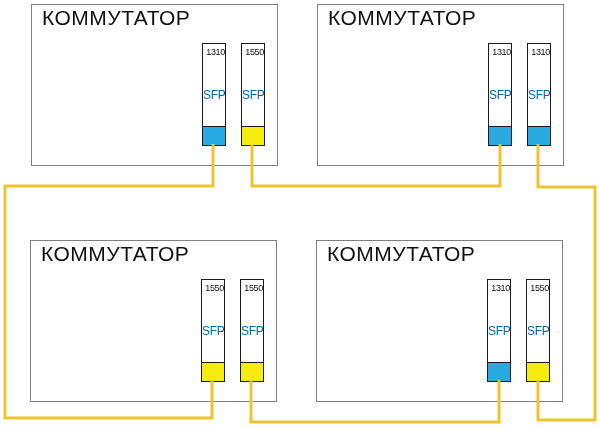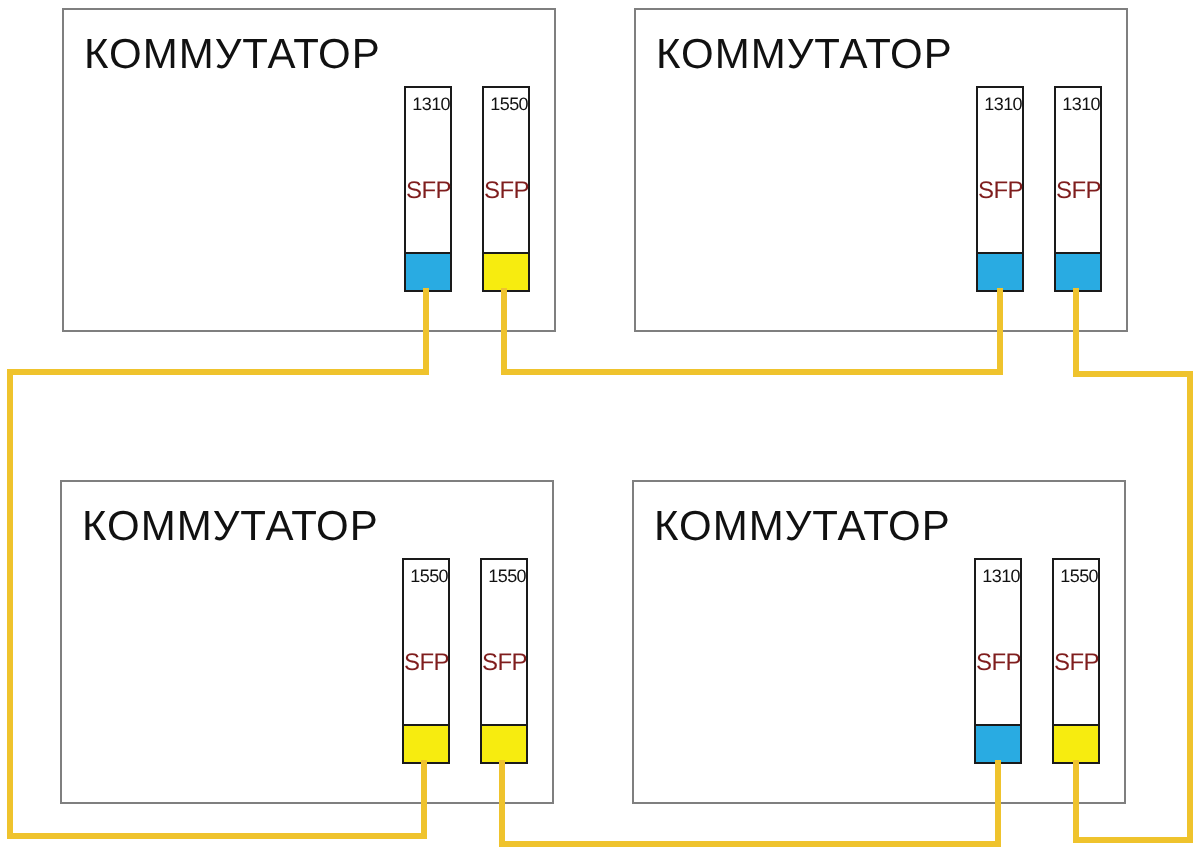--- a/index.html
+++ b/index.html
@@ -21,21 +21,21 @@
     background: #ffffff;
     box-sizing: border-box;
     z-index: 1;
   }
   .switch.tl { left: 31px; top: 4px; }
   .switch.tr { left: 317px; top: 4px; }
   .switch.bl { left: 30px; top: 240px; }
   .switch.br { left: 316px; top: 240px; }
   .switch-title {
     position: absolute;
-    left: 10px; top: 11px;
+    left: 10px; top: 1px;
     font-size: 21px;
     letter-spacing: 0.5px;
     color: #111;
     white-space: nowrap;
   }
   .sfp {
     position: absolute;
     top: 38px;
     width: 24px; height: 103px;
     border: 1px solid #1a1a1a;
@@ -51,21 +51,21 @@
     font-size: 9px;
     letter-spacing: -0.3px;
     color: #111;
   }
   .sfp-name {
     position: absolute;
     top: 44px; left: 0; width: 100%;
     text-align: center;
     font-size: 12px;
     letter-spacing: -0.3px;
-    color: #7f1d1d;
+    color: #0369a1;
   }
   .sfp-indicator {
     position: absolute;
     left: -1px; right: -1px; bottom: -1px;
     height: 18px;
     border: 1px solid #1a1a1a;
   }
   .cables-layer {
     position: absolute;
     left: 0; top: 0;

